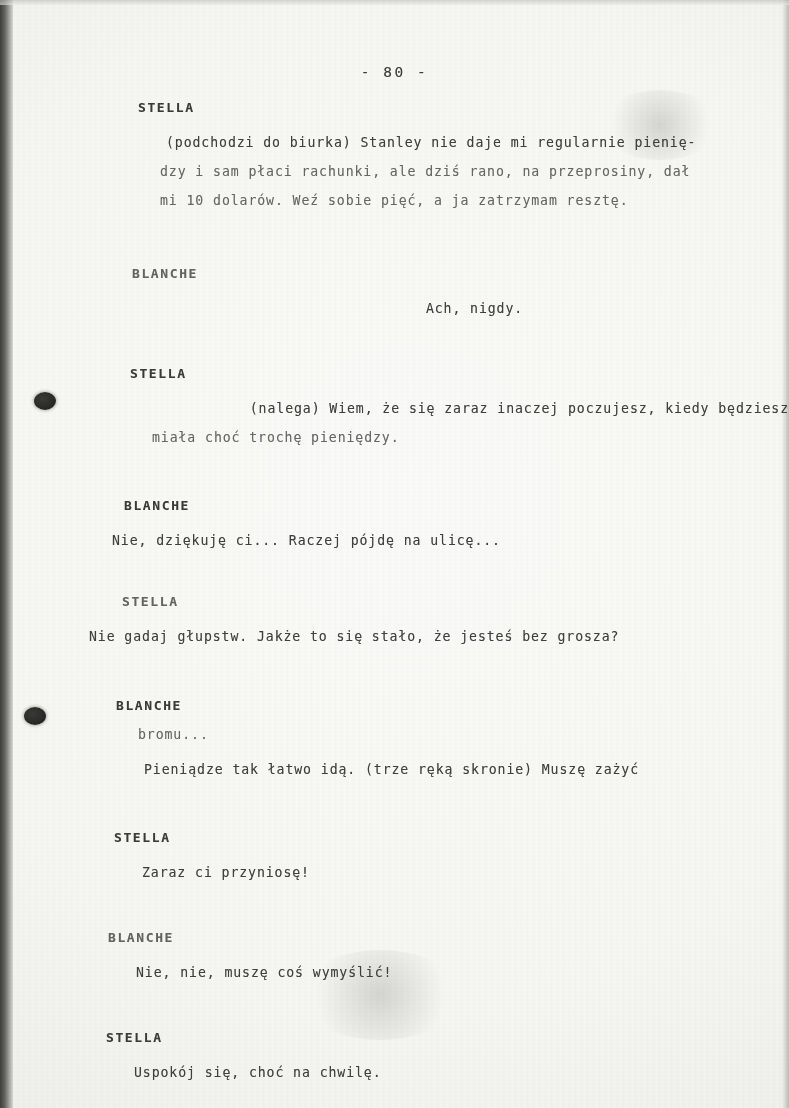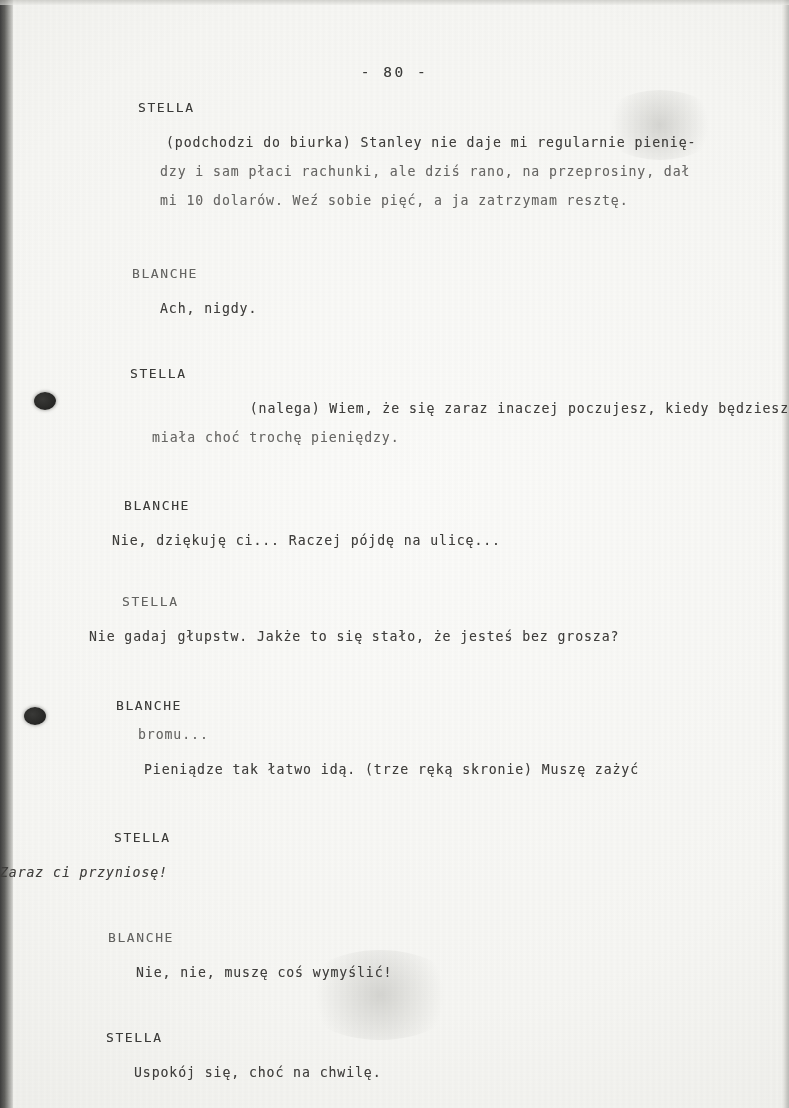--- a/index.html
+++ b/index.html
@@ -86,20 +86,21 @@
   }
 
   .block {
     margin-bottom: 2px;
   }
 
   .speaker {
     font-size: 13px;
     letter-spacing: 1.6px;
     color: #3b3b39;
+    font-weight: bold;
   }
 
   .line {
     font-size: 13.2px;
     letter-spacing: 0.9px;
     color: #403f3d;
     white-space: pre-wrap;
   }
 
   
@@ -148,21 +149,21 @@
     <div class="page-number">- 80 -</div>
     <div class="script" id="script-body">
         <div class="block" style="position: absolute; left: 0px; top: 12px; width: 789px;">
           <div class="speaker" style="padding-left: 138px;">STELLA</div>
           <div class="line" style="padding-left: 166px; margin-top: 20px;">(podchodzi do biurka) Stanley nie daje mi regularnie pienię-</div>
           <div class="line faint" style="padding-left: 160px; margin-top: 14px;">dzy i sam płaci rachunki, ale dziś rano, na przeprosiny, dał</div>
           <div class="line faint" style="padding-left: 160px; margin-top: 14px;">mi 10 dolarów. Weź sobie pięć, a ja zatrzymam resztę.</div>
         </div>
         <div class="block" style="position: absolute; left: 0px; top: 178px; width: 789px;">
           <div class="speaker faint" style="padding-left: 132px;">BLANCHE</div>
-          <div class="line" style="padding-left: 160px; margin-top: 20px;">Ach, nigdy.</div>
+          <div class="line" style="padding-left: 160px; margin-top: 20px; text-align: center;">Ach, nigdy.</div>
         </div>
         <div class="block" style="position: absolute; left: 0px; top: 278px; width: 789px;">
           <div class="speaker" style="padding-left: 130px;">STELLA</div>
           <div class="line" style="padding-left: 84px; margin-top: 20px; text-align: right;">(nalega) Wiem, że się zaraz inaczej poczujesz, kiedy będziesz</div>
           <div class="line faint" style="padding-left: 152px; margin-top: 14px;">miała choć trochę pieniędzy.</div>
         </div>
         <div class="block" style="position: absolute; left: 0px; top: 410px; width: 789px;">
           <div class="speaker" style="padding-left: 124px;">BLANCHE</div>
           <div class="line" style="padding-left: 112px; margin-top: 20px;">Nie, dziękuję ci... Raczej pójdę na ulicę...</div>
         </div>
@@ -170,21 +171,21 @@
           <div class="speaker faint" style="padding-left: 122px;">STELLA</div>
           <div class="line" style="padding-left: 89px; margin-top: 20px;">Nie gadaj głupstw. Jakże to się stało, że jesteś bez grosza?</div>
         </div>
         <div class="block" style="position: absolute; left: 0px; top: 610px; width: 789px;">
           <div class="speaker" style="padding-left: 116px;">BLANCHE</div>
           <div class="line faint" style="padding-left: 138px; margin-top: 14px;">bromu...</div>
           <div class="line" style="padding-left: 144px; margin-top: 20px;">Pieniądze tak łatwo idą. (trze ręką skronie) Muszę zażyć</div>
         </div>
         <div class="block" style="position: absolute; left: 0px; top: 742px; width: 789px;">
           <div class="speaker" style="padding-left: 114px;">STELLA</div>
-          <div class="line" style="margin-top: 20px; font-style: italic;">Zaraz ci przyniosę!</div>
+          <div class="line" style="padding-left: 142px; margin-top: 20px;">Zaraz ci przyniosę!</div>
         </div>
         <div class="block" style="position: absolute; left: 0px; top: 842px; width: 789px;">
           <div class="speaker faint" style="padding-left: 108px;">BLANCHE</div>
           <div class="line" style="padding-left: 136px; margin-top: 20px;">Nie, nie, muszę coś wymyślić!</div>
         </div>
         <div class="block" style="position: absolute; left: 0px; top: 942px; width: 789px;">
           <div class="speaker" style="padding-left: 106px;">STELLA</div>
           <div class="line" style="padding-left: 134px; margin-top: 20px;">Uspokój się, choć na chwilę.</div>
         </div>
         <div class="block" style="position: absolute; left: 0px; top: 1050px; width: 789px; overflow: hidden; height: 14px;">

